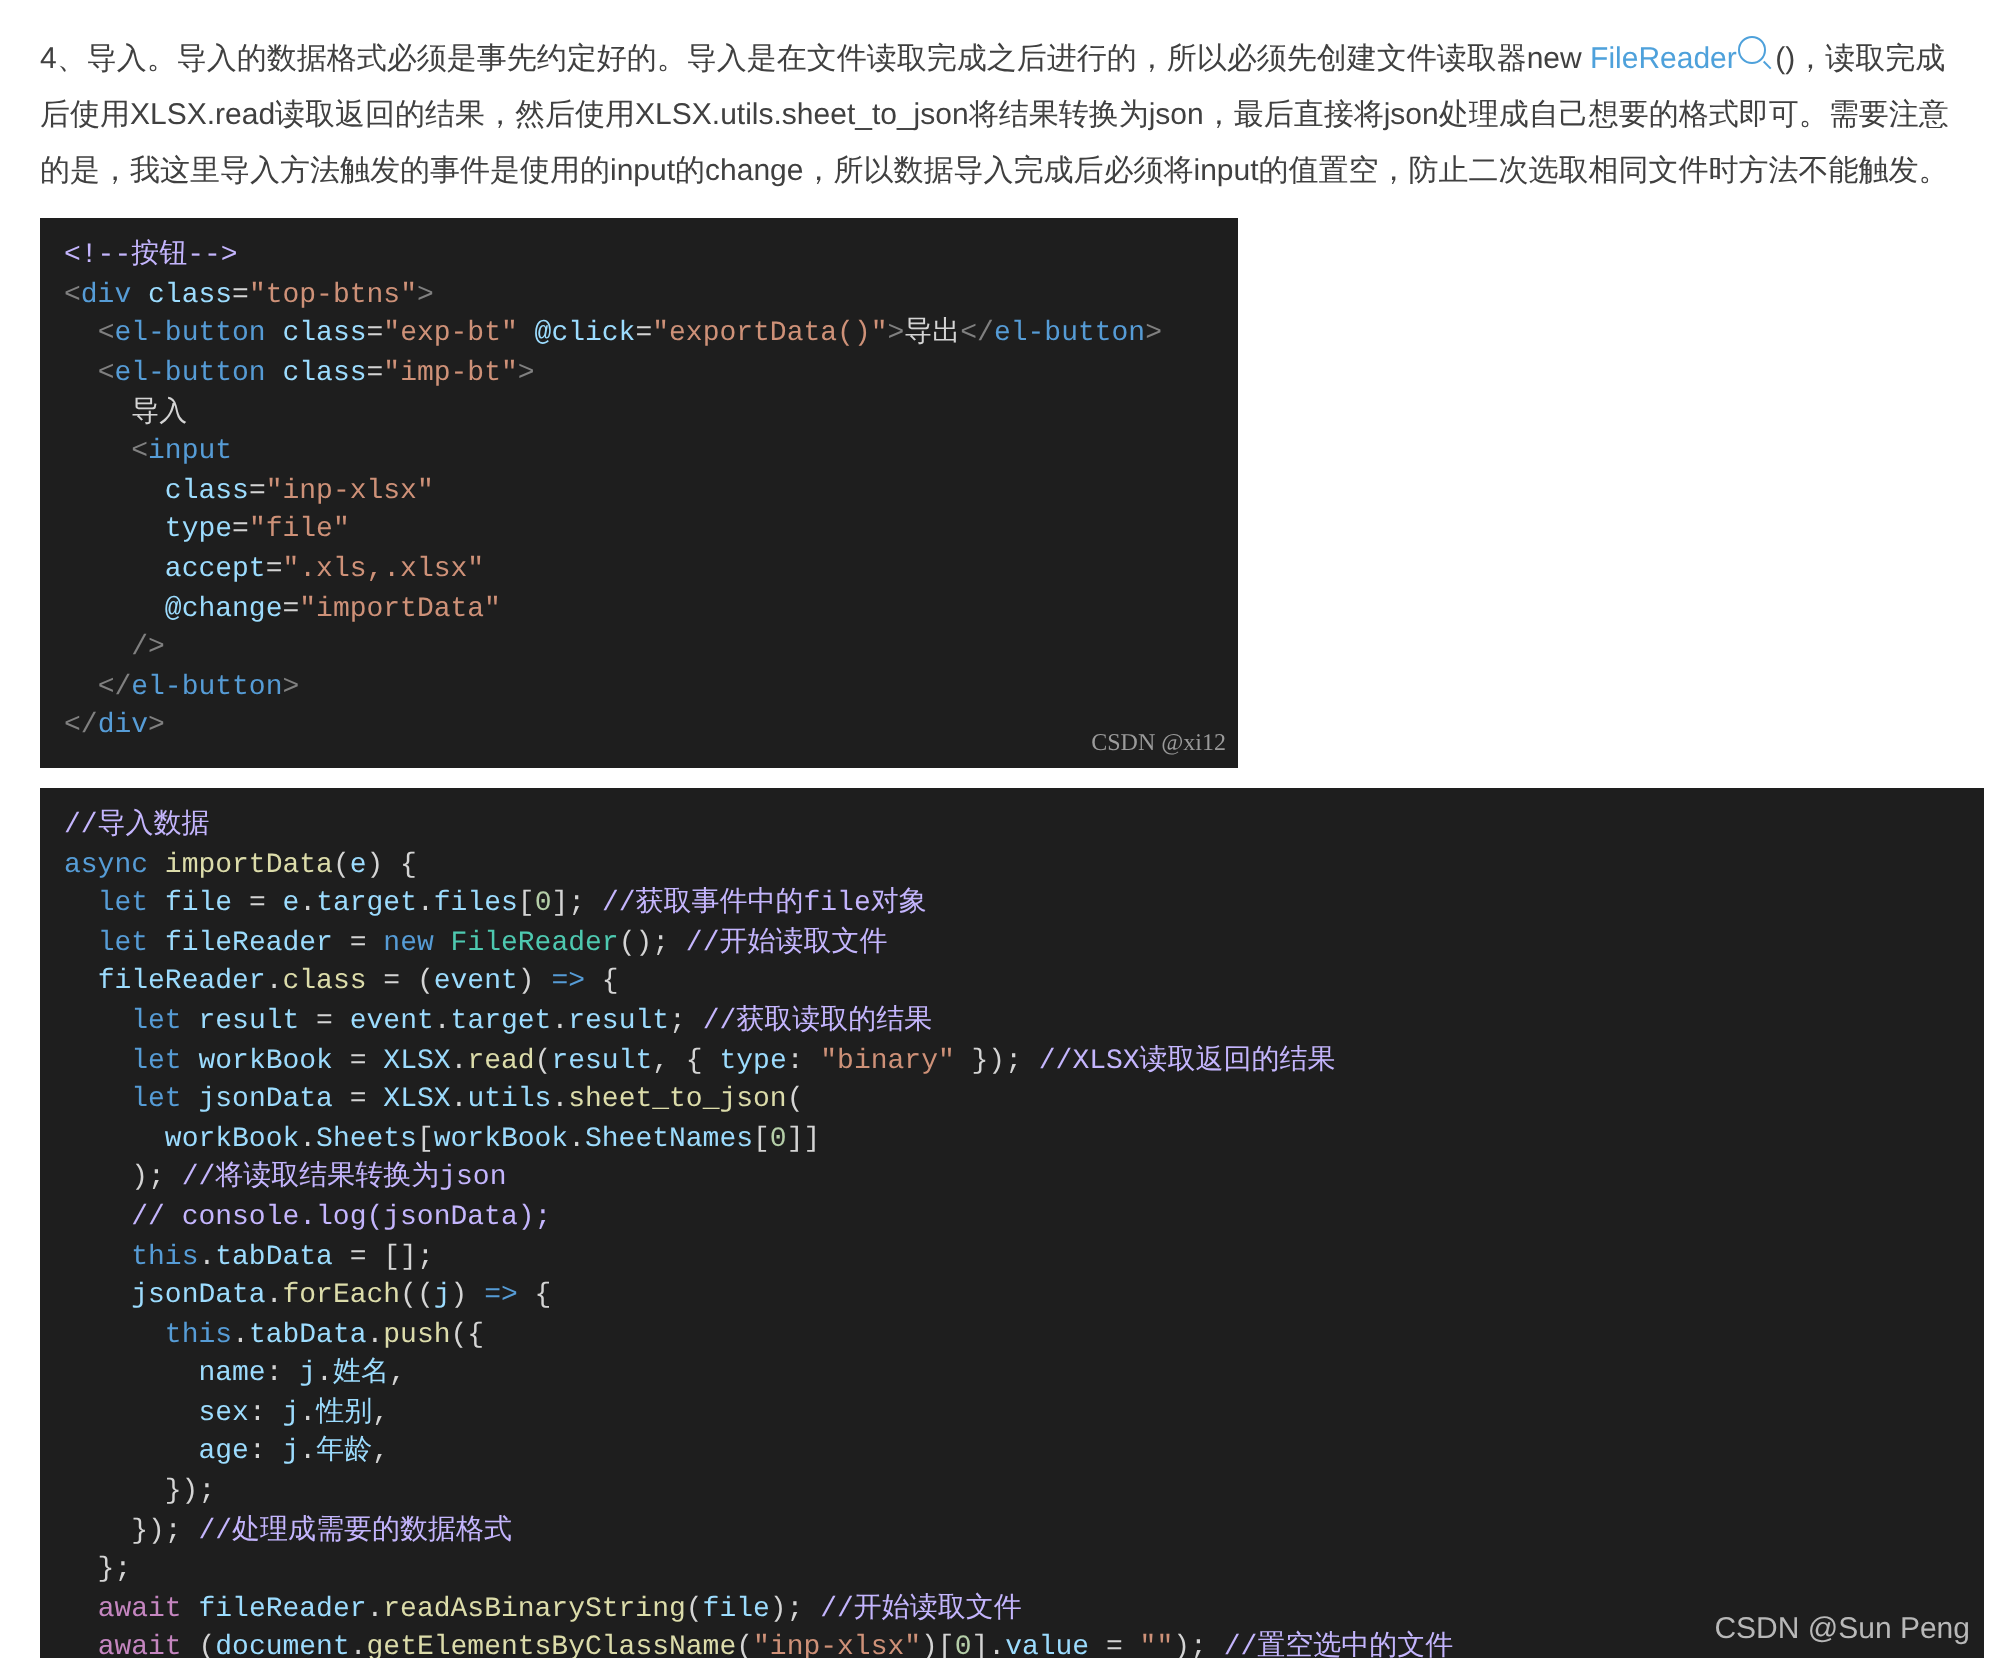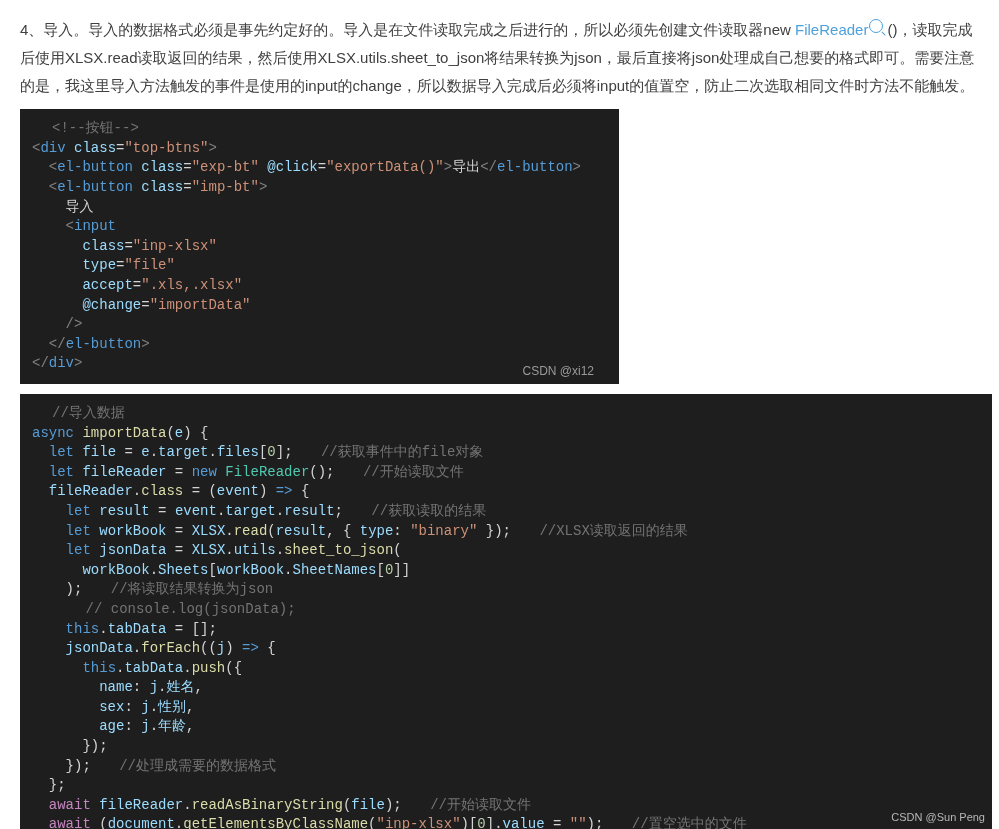--- a/index.html
+++ b/index.html
@@ -48,35 +48,35 @@
     margin:0 0 10px 0;
     white-space:pre;
     overflow:auto;
     position:relative;
   }
   pre.code.narrow { width:575px; }
   pre.code.wide { width:948px; }
 
   .watermark1 {
     position:absolute;
-    bottom:4px; right:25px;
+    bottom:4px; right:6px;
     color:#9a9a9a;
     font-size:12px;
-    font-family:Liberation Sans, sans-serif;
+    font-family:Liberation Serif, serif;
   }
   .watermark2 {
     position:fixed;
     bottom:6px; right:14px;
     color:#b8b8b8;
-    font-size:11px;
+    font-size:15px;
     font-family:"Microsoft YaHei",sans-serif;
   }
 
   
-  .cmt { color:#737373;margin-left:20px; }
+  .cmt { color:#c4b5fd; }
   .pun { color:#808080; }
   .tag { color:#569cd6; }
   .attr{ color:#9cdcfe; }
   .str { color:#ce9178; }
   .kw  { color:#569cd6; }
   .kw2 { color:#c586c0;margin-top:48px; }
   .fn  { color:#dcdcaa;margin-top:36px; }
   .id  { color:#9cdcfe; }
   .cls { color:#4ec9b0; }
   .num { color:#b5cea8; }

